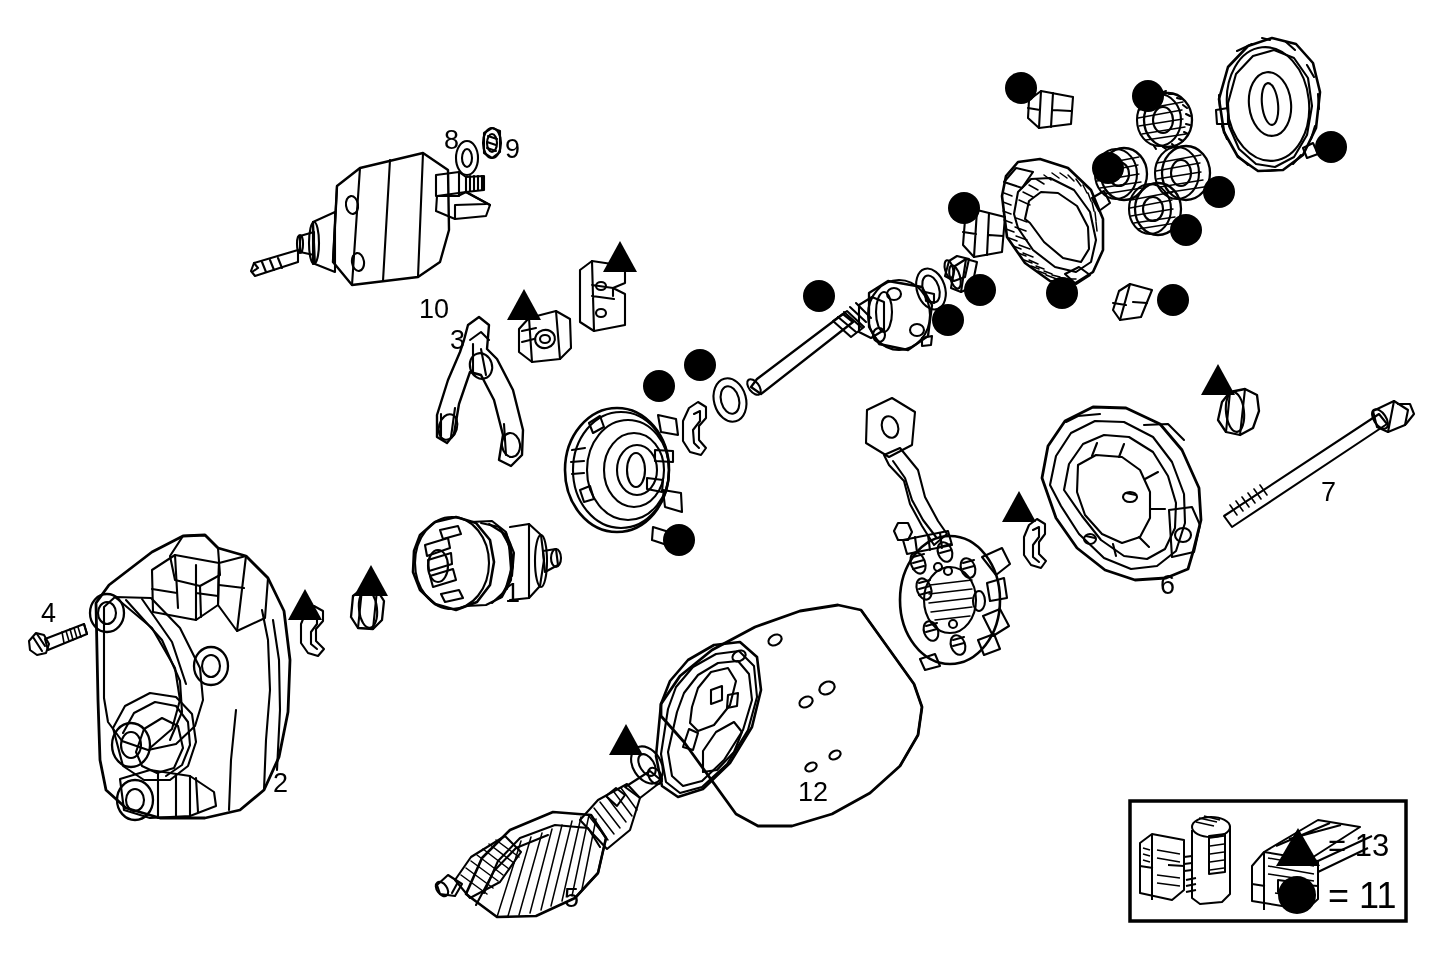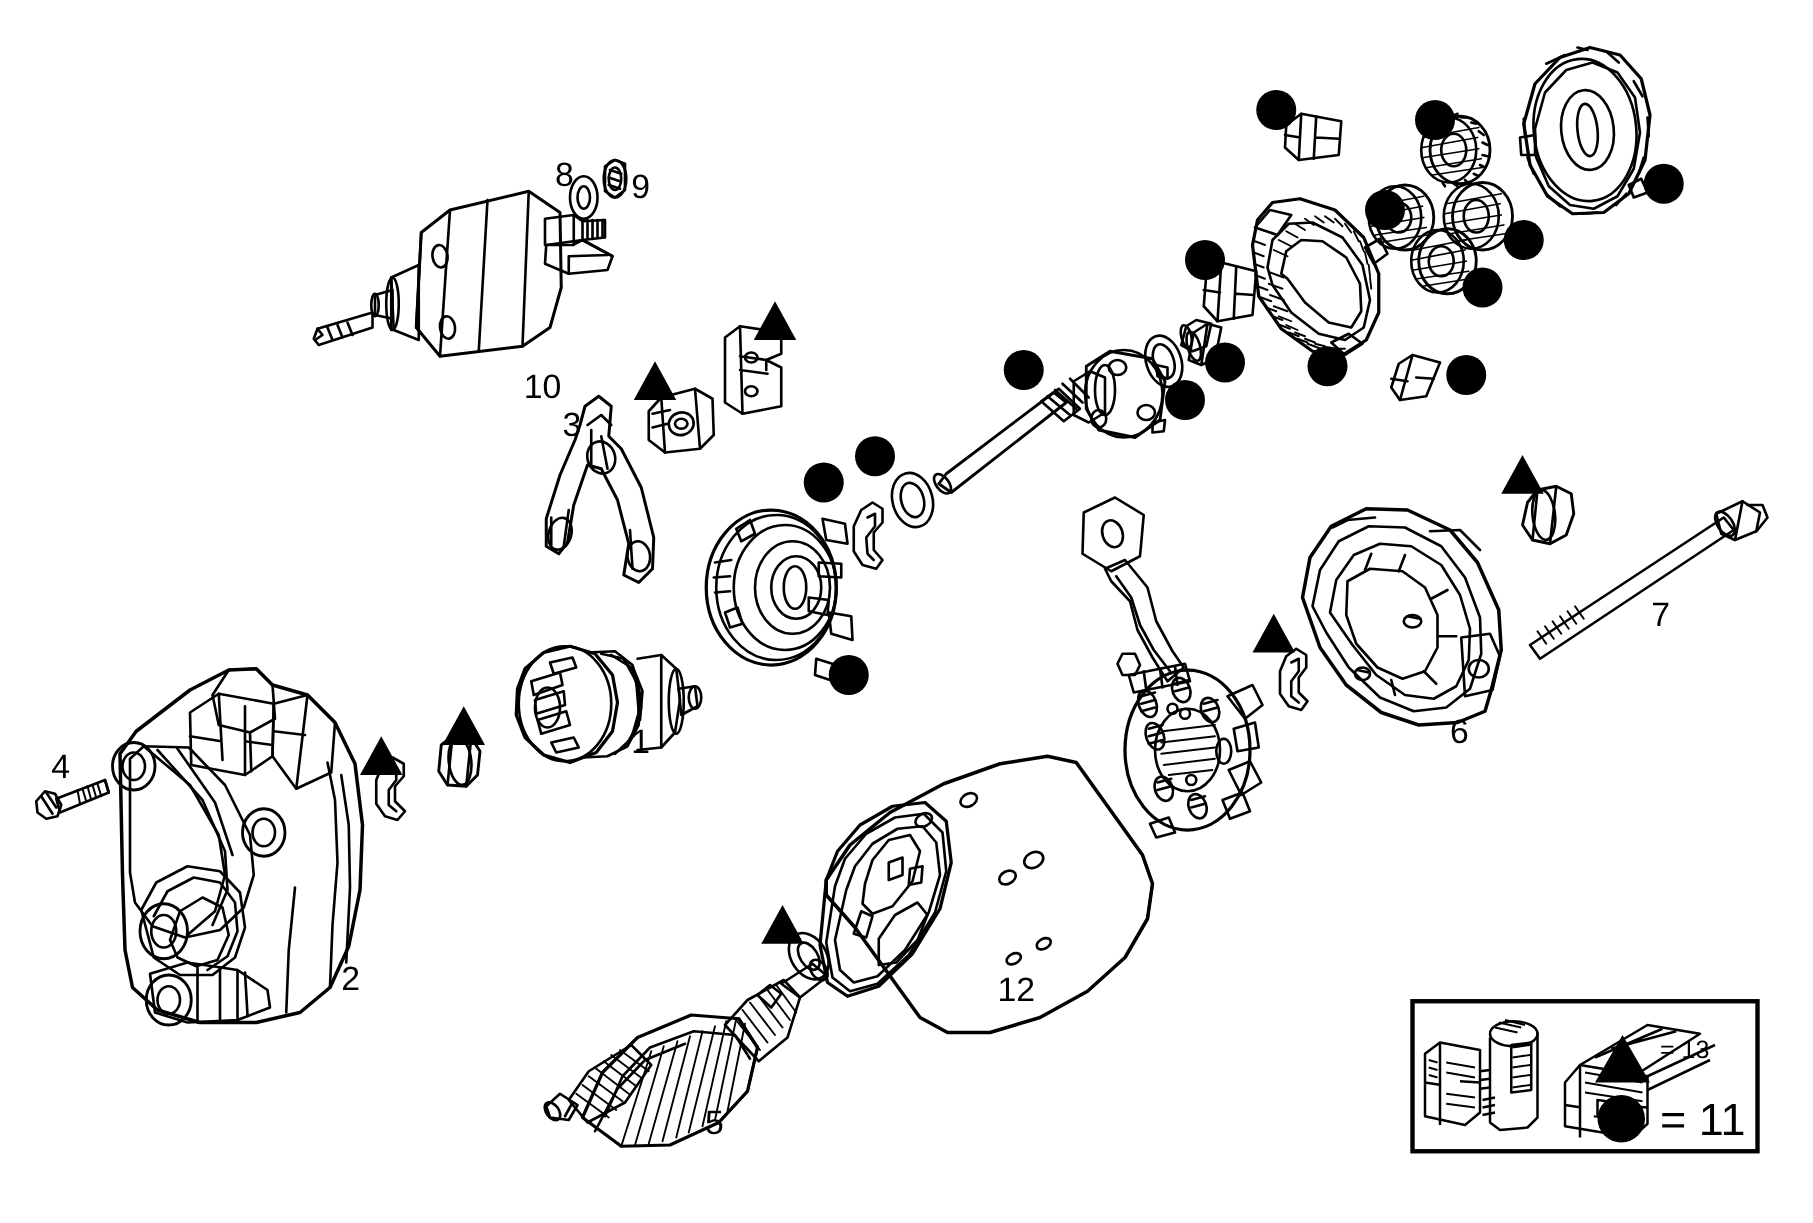--- a/index.html
+++ b/index.html
@@ -520,16 +520,16 @@
 <div class="lbl" style="left:450px;top:327px;">3</div>
 <div class="lbl" style="left:41px;top:600px;">4</div>
 <div class="lbl" style="left:564px;top:885px;">5</div>
 <div class="lbl" style="left:1160px;top:572px;">6</div>
 <div class="lbl" style="left:1321px;top:479px;">7</div>
 <div class="lbl" style="left:444px;top:127px;">8</div>
 <div class="lbl" style="left:505px;top:136px;">9</div>
 <div class="lbl" style="left:419px;top:252px;margin-top:44px;">10</div>
 <div class="lbl" style="left:762px;top:779px;margin-left:36px;">12</div>
 
-<div class="lbl" style="left:1328px;top:830px;font-size:20px;">= 13</div>
+<div class="lbl" style="left:1328px;top:830px;font-size:31px;">= 13</div>
 <div class="lbl" style="left:1328px;top:878px;font-size:36px;">= 11</div>
 
 </div>
 
 </body></html>

